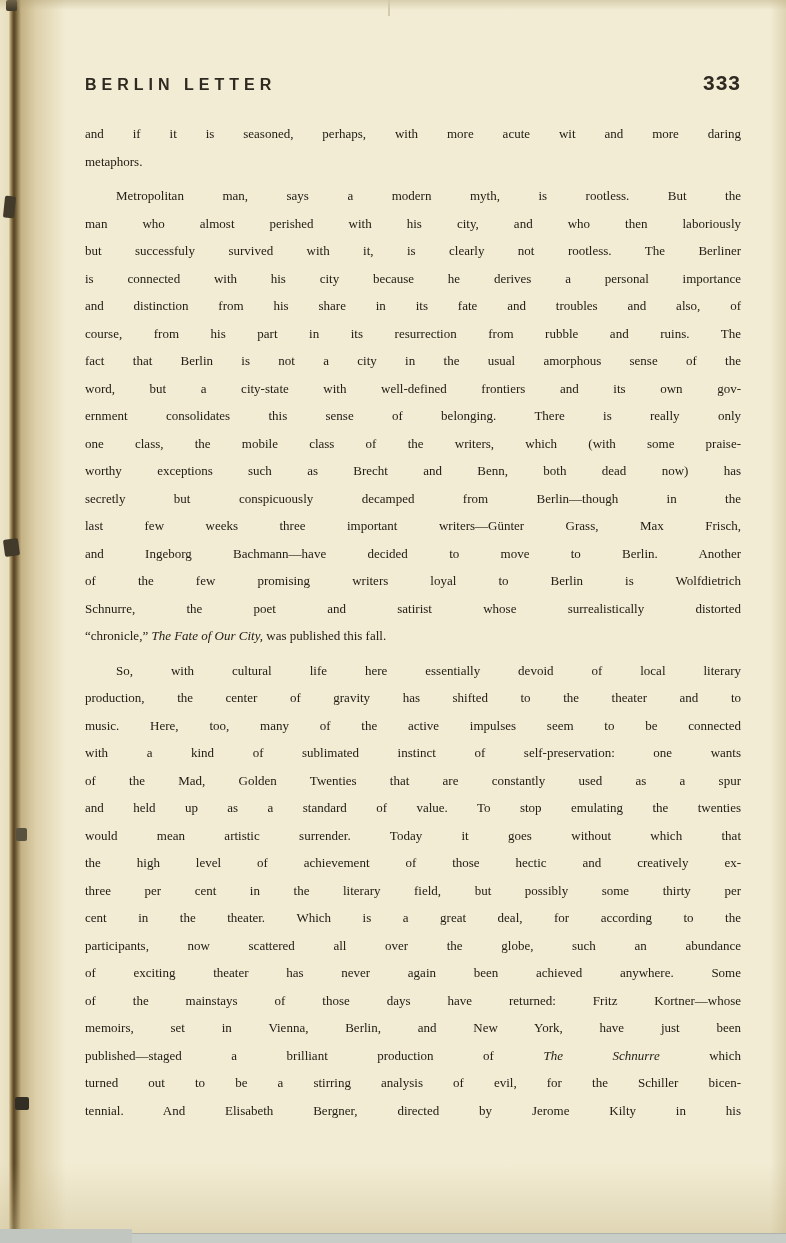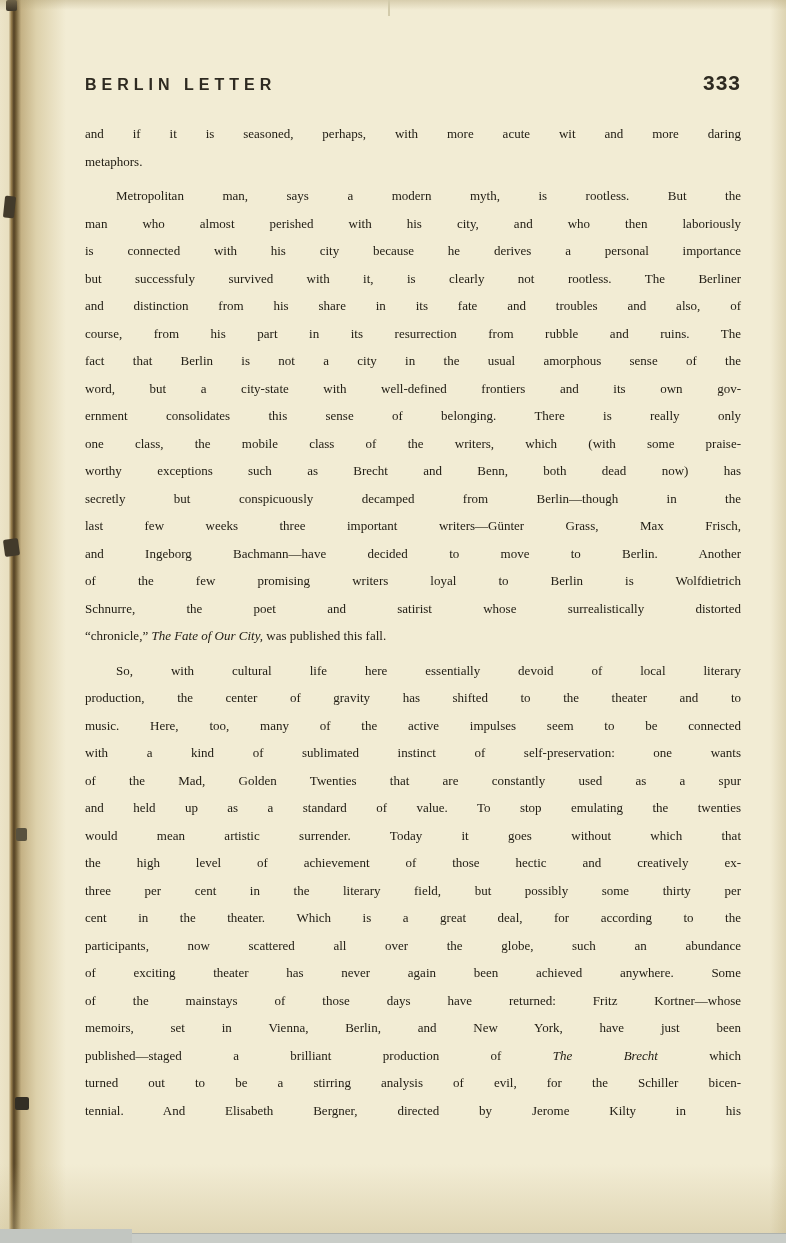--- a/index.html
+++ b/index.html
@@ -76,22 +76,22 @@
       <span class="rh-num">333</span>
     </div>
     <div id="text-block">
         <div class="para">
           <div class="line just"><span>and if it is seasoned, perhaps, with more acute wit and more daring</span></div>
           <div class="line"><span>metaphors.</span></div>
         </div>
         <div class="para indent">
           <div class="line just"><span>Metropolitan man, says a modern myth, is rootless. But the</span></div>
           <div class="line just"><span>man who almost perished with his city, and who then laboriously</span></div>
+          <div class="line just"><span>but successfuly survived with it, is clearly not rootless. The Berliner</span></div>
           <div class="line just"><span>is connected with his city because he derives a personal importance</span></div>
-          <div class="line just"><span>but successfuly survived with it, is clearly not rootless. The Berliner</span></div>
           <div class="line just"><span>and distinction from his share in its fate and troubles and also, of</span></div>
           <div class="line just"><span>course, from his part in its resurrection from rubble and ruins. The</span></div>
           <div class="line just"><span>fact that Berlin is not a city in the usual amorphous sense of the</span></div>
           <div class="line just"><span>word, but a city-state with well-defined frontiers and its own gov-</span></div>
           <div class="line just"><span>ernment consolidates this sense of belonging. There is really only</span></div>
           <div class="line just"><span>one class, the mobile class of the writers, which (with some praise-</span></div>
           <div class="line just"><span>worthy exceptions such as Brecht and Benn, both dead now) has</span></div>
           <div class="line just"><span>secretly but conspicuously decamped from Berlin—though in the</span></div>
           <div class="line just"><span>last few weeks three important writers—Günter Grass, Max Frisch,</span></div>
           <div class="line just"><span>and Ingeborg Bachmann—have decided to move to Berlin. Another</span></div>
@@ -107,20 +107,20 @@
           <div class="line just"><span>of the Mad, Golden Twenties that are constantly used as a spur</span></div>
           <div class="line just"><span>and held up as a standard of value. To stop emulating the twenties</span></div>
           <div class="line just"><span>would mean artistic surrender. Today it goes without which that</span></div>
           <div class="line just"><span>the high level of achievement of those hectic and creatively ex-</span></div>
           <div class="line just"><span>three per cent in the literary field, but possibly some thirty per</span></div>
           <div class="line just"><span>cent in the theater. Which is a great deal, for according to the</span></div>
           <div class="line just"><span>participants, now scattered all over the globe, such an abundance</span></div>
           <div class="line just"><span>of exciting theater has never again been achieved anywhere. Some</span></div>
           <div class="line just"><span>of the mainstays of those days have returned: Fritz Kortner—whose</span></div>
           <div class="line just"><span>memoirs, set in Vienna, Berlin, and New York, have just been</span></div>
-          <div class="line just"><span>published—staged a brilliant production of </span><span class="ital">The Brecht</span><span> which</span></div>
+          <div class="line just"><span>published—staged a brilliant production of </span><span class="ital">The Schnurre</span><span> which</span></div>
           <div class="line just"><span>turned out to be a stirring analysis of evil, for the Schiller bicen-</span></div>
           <div class="line just"><span>tennial. And Elisabeth Bergner, directed by Jerome Kilty in his</span></div>
         </div>
       </div>
   </div>
 
 </div>
 
 </body></html>

